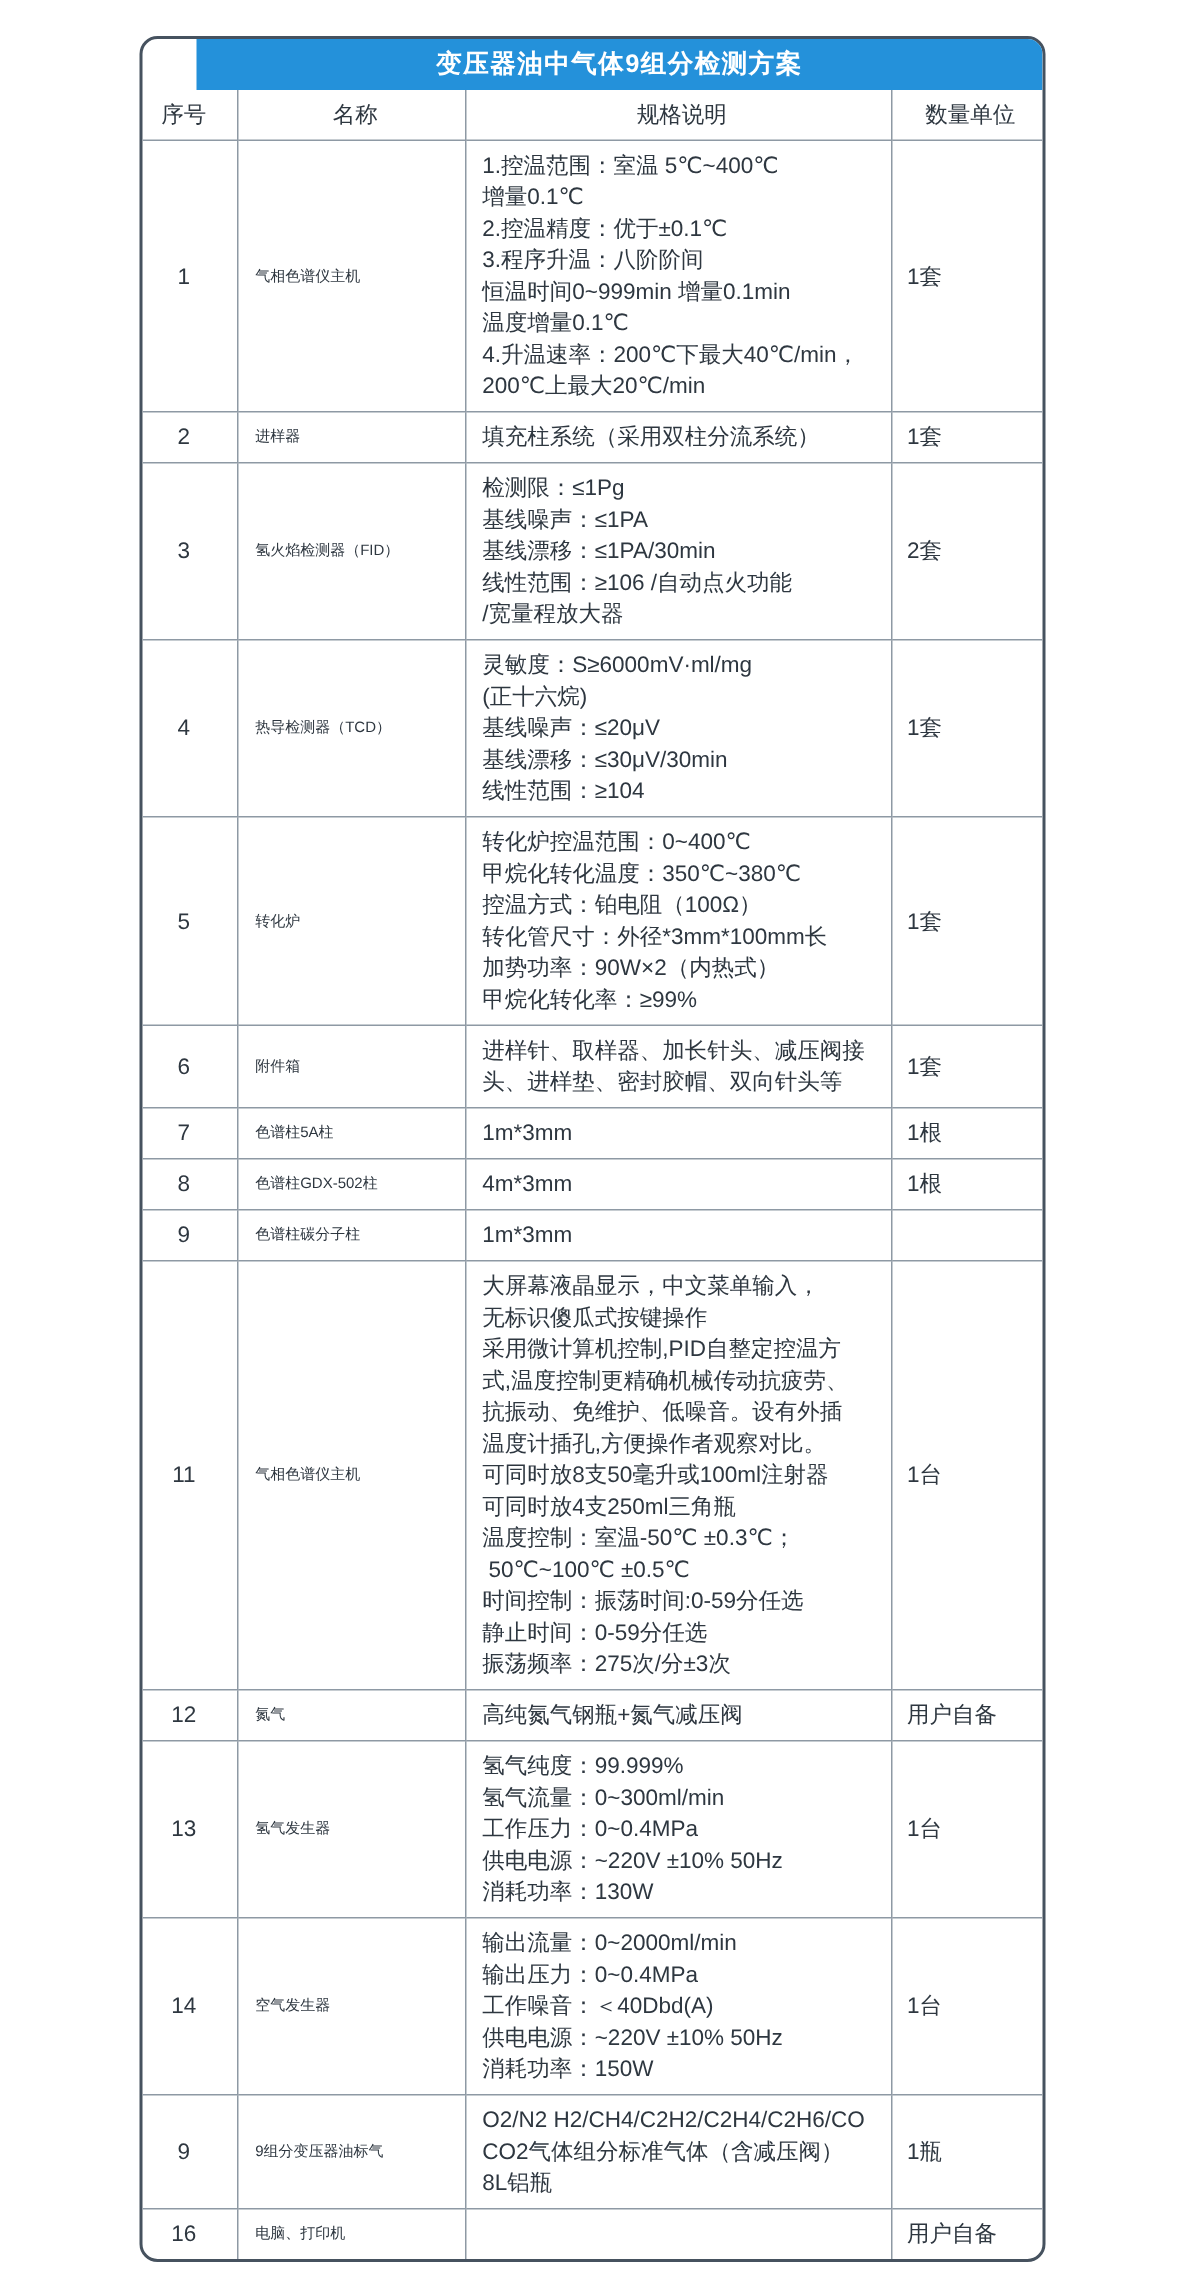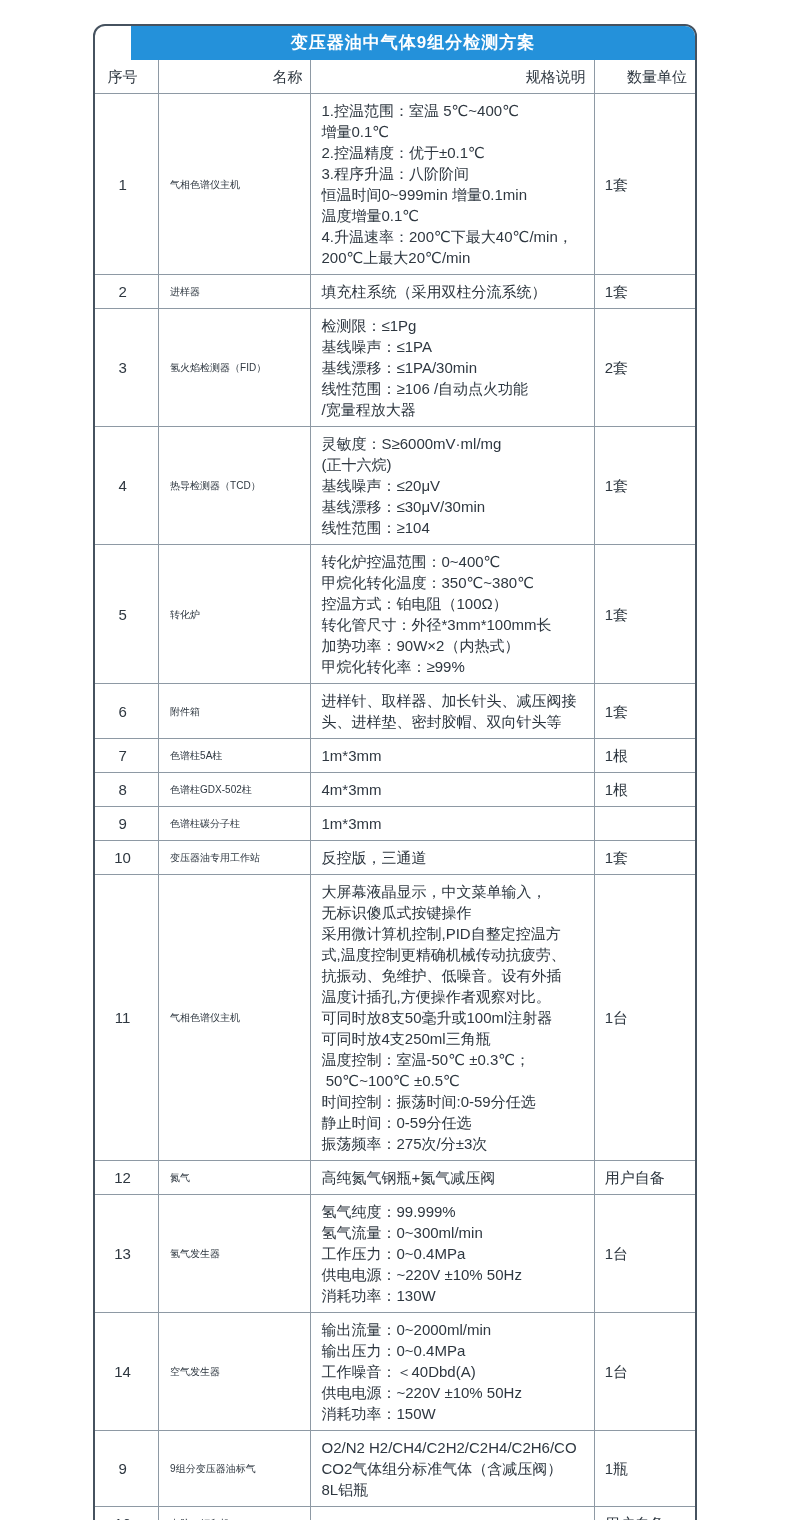--- a/index.html
+++ b/index.html
@@ -53,21 +53,21 @@
     vertical-align:middle;
     color:var(--text);
     font-weight:normal;
   }
   
   tr th:first-child, tr td:first-child{border-left:none;}
   tr th:last-child, tr td:last-child{border-right:none;}
   thead th{border-top:none;border-radius:15px;}
   tbody tr:last-child td{border-bottom:none;}
   thead th{
-    text-align:right;
+    text-align:center;
     padding-left:12px;
     height:31px;
   }
   thead th.c-no{text-align:center;padding-left:0;}
   td.c-no{text-align:center;padding-left:0;}
   td.c-name{font-size:10px;padding-left:11px;padding-right:2px;}
   td.c-spec{white-space:pre-line;}
   td.c-qty{}
 </style>
 </head>
@@ -159,26 +159,20 @@
         <td class="c-spec">4m*3mm</td>
         <td class="c-qty">1根</td>
       </tr>
       <tr>
         <td class="c-no">9</td>
         <td class="c-name">色谱柱碳分子柱</td>
         <td class="c-spec">1m*3mm</td>
         <td class="c-qty"></td>
       </tr>
       <tr>
-        <td class="c-no">10</td>
-        <td class="c-name">变压器油专用工作站</td>
-        <td class="c-spec">反控版，三通道</td>
-        <td class="c-qty">1套</td>
-      </tr>
-      <tr>
         <td class="c-no">11</td>
         <td class="c-name">气相色谱仪主机</td>
         <td class="c-spec">大屏幕液晶显示，中文菜单输入，
 无标识傻瓜式按键操作
 采用微计算机控制,PID自整定控温方
 式,温度控制更精确机械传动抗疲劳、
 抗振动、免维护、低噪音。设有外插
 温度计插孔,方便操作者观察对比。
 可同时放8支50毫升或100ml注射器
 可同时放4支250ml三角瓶

